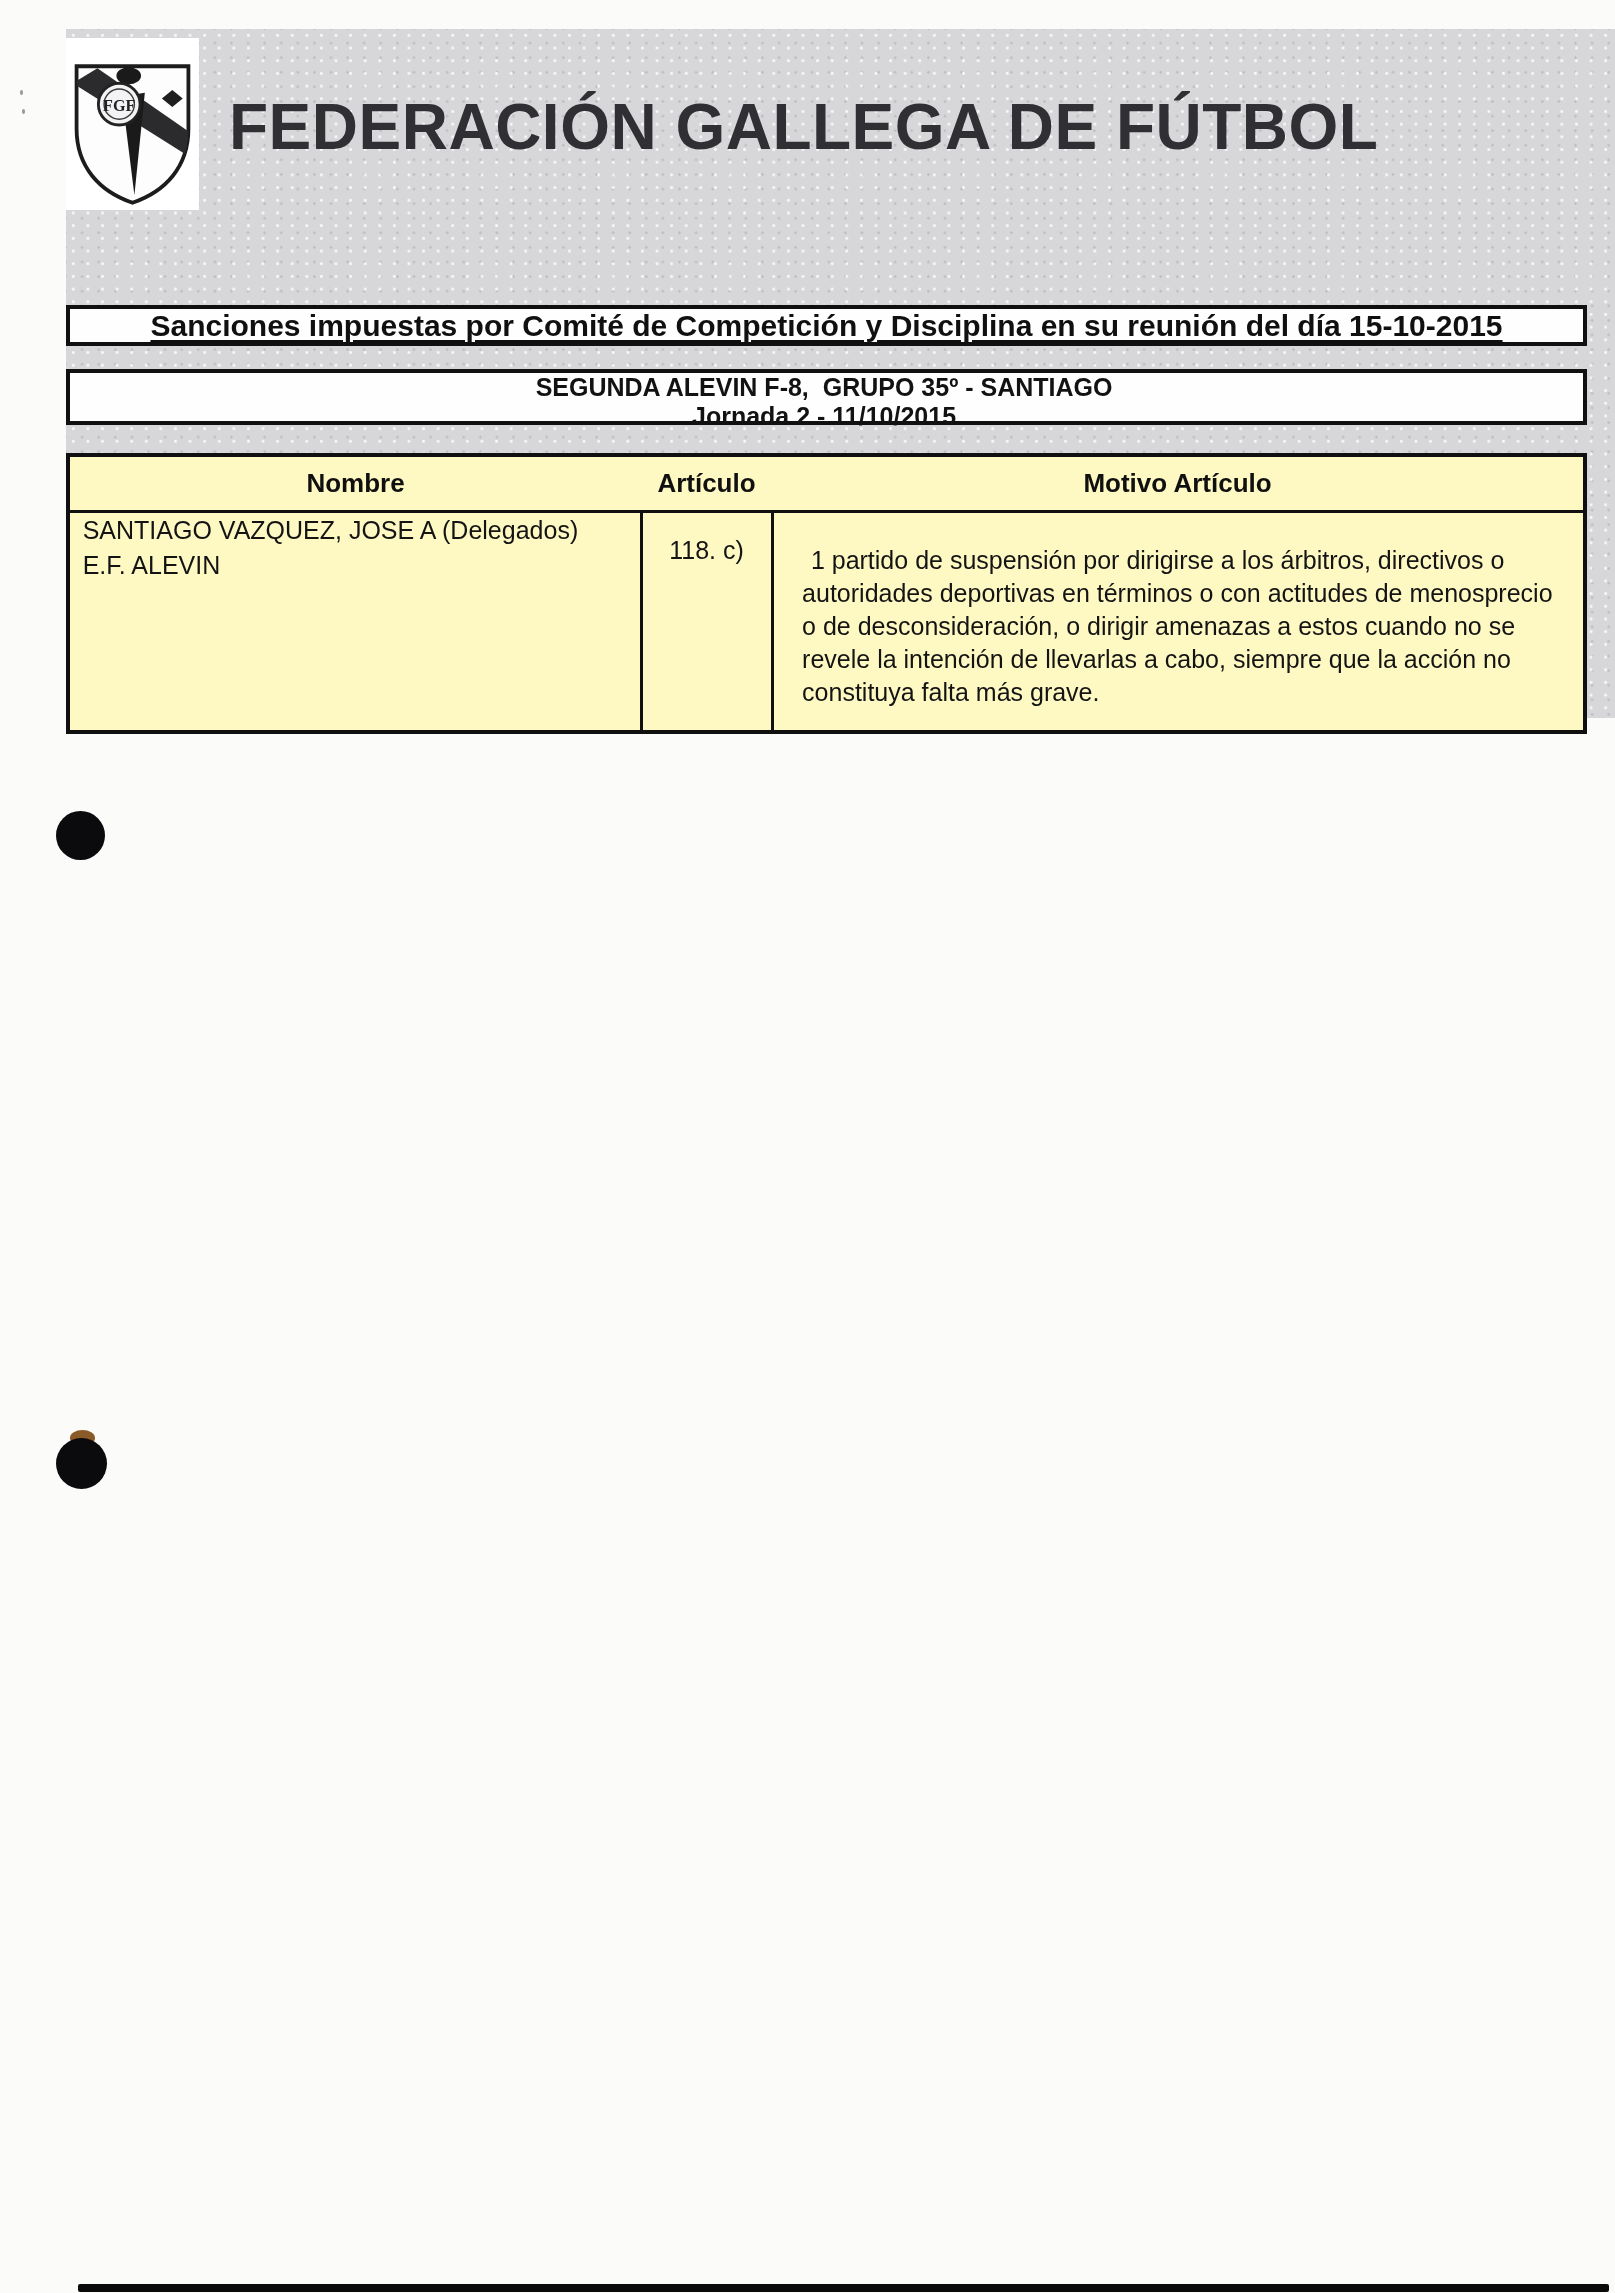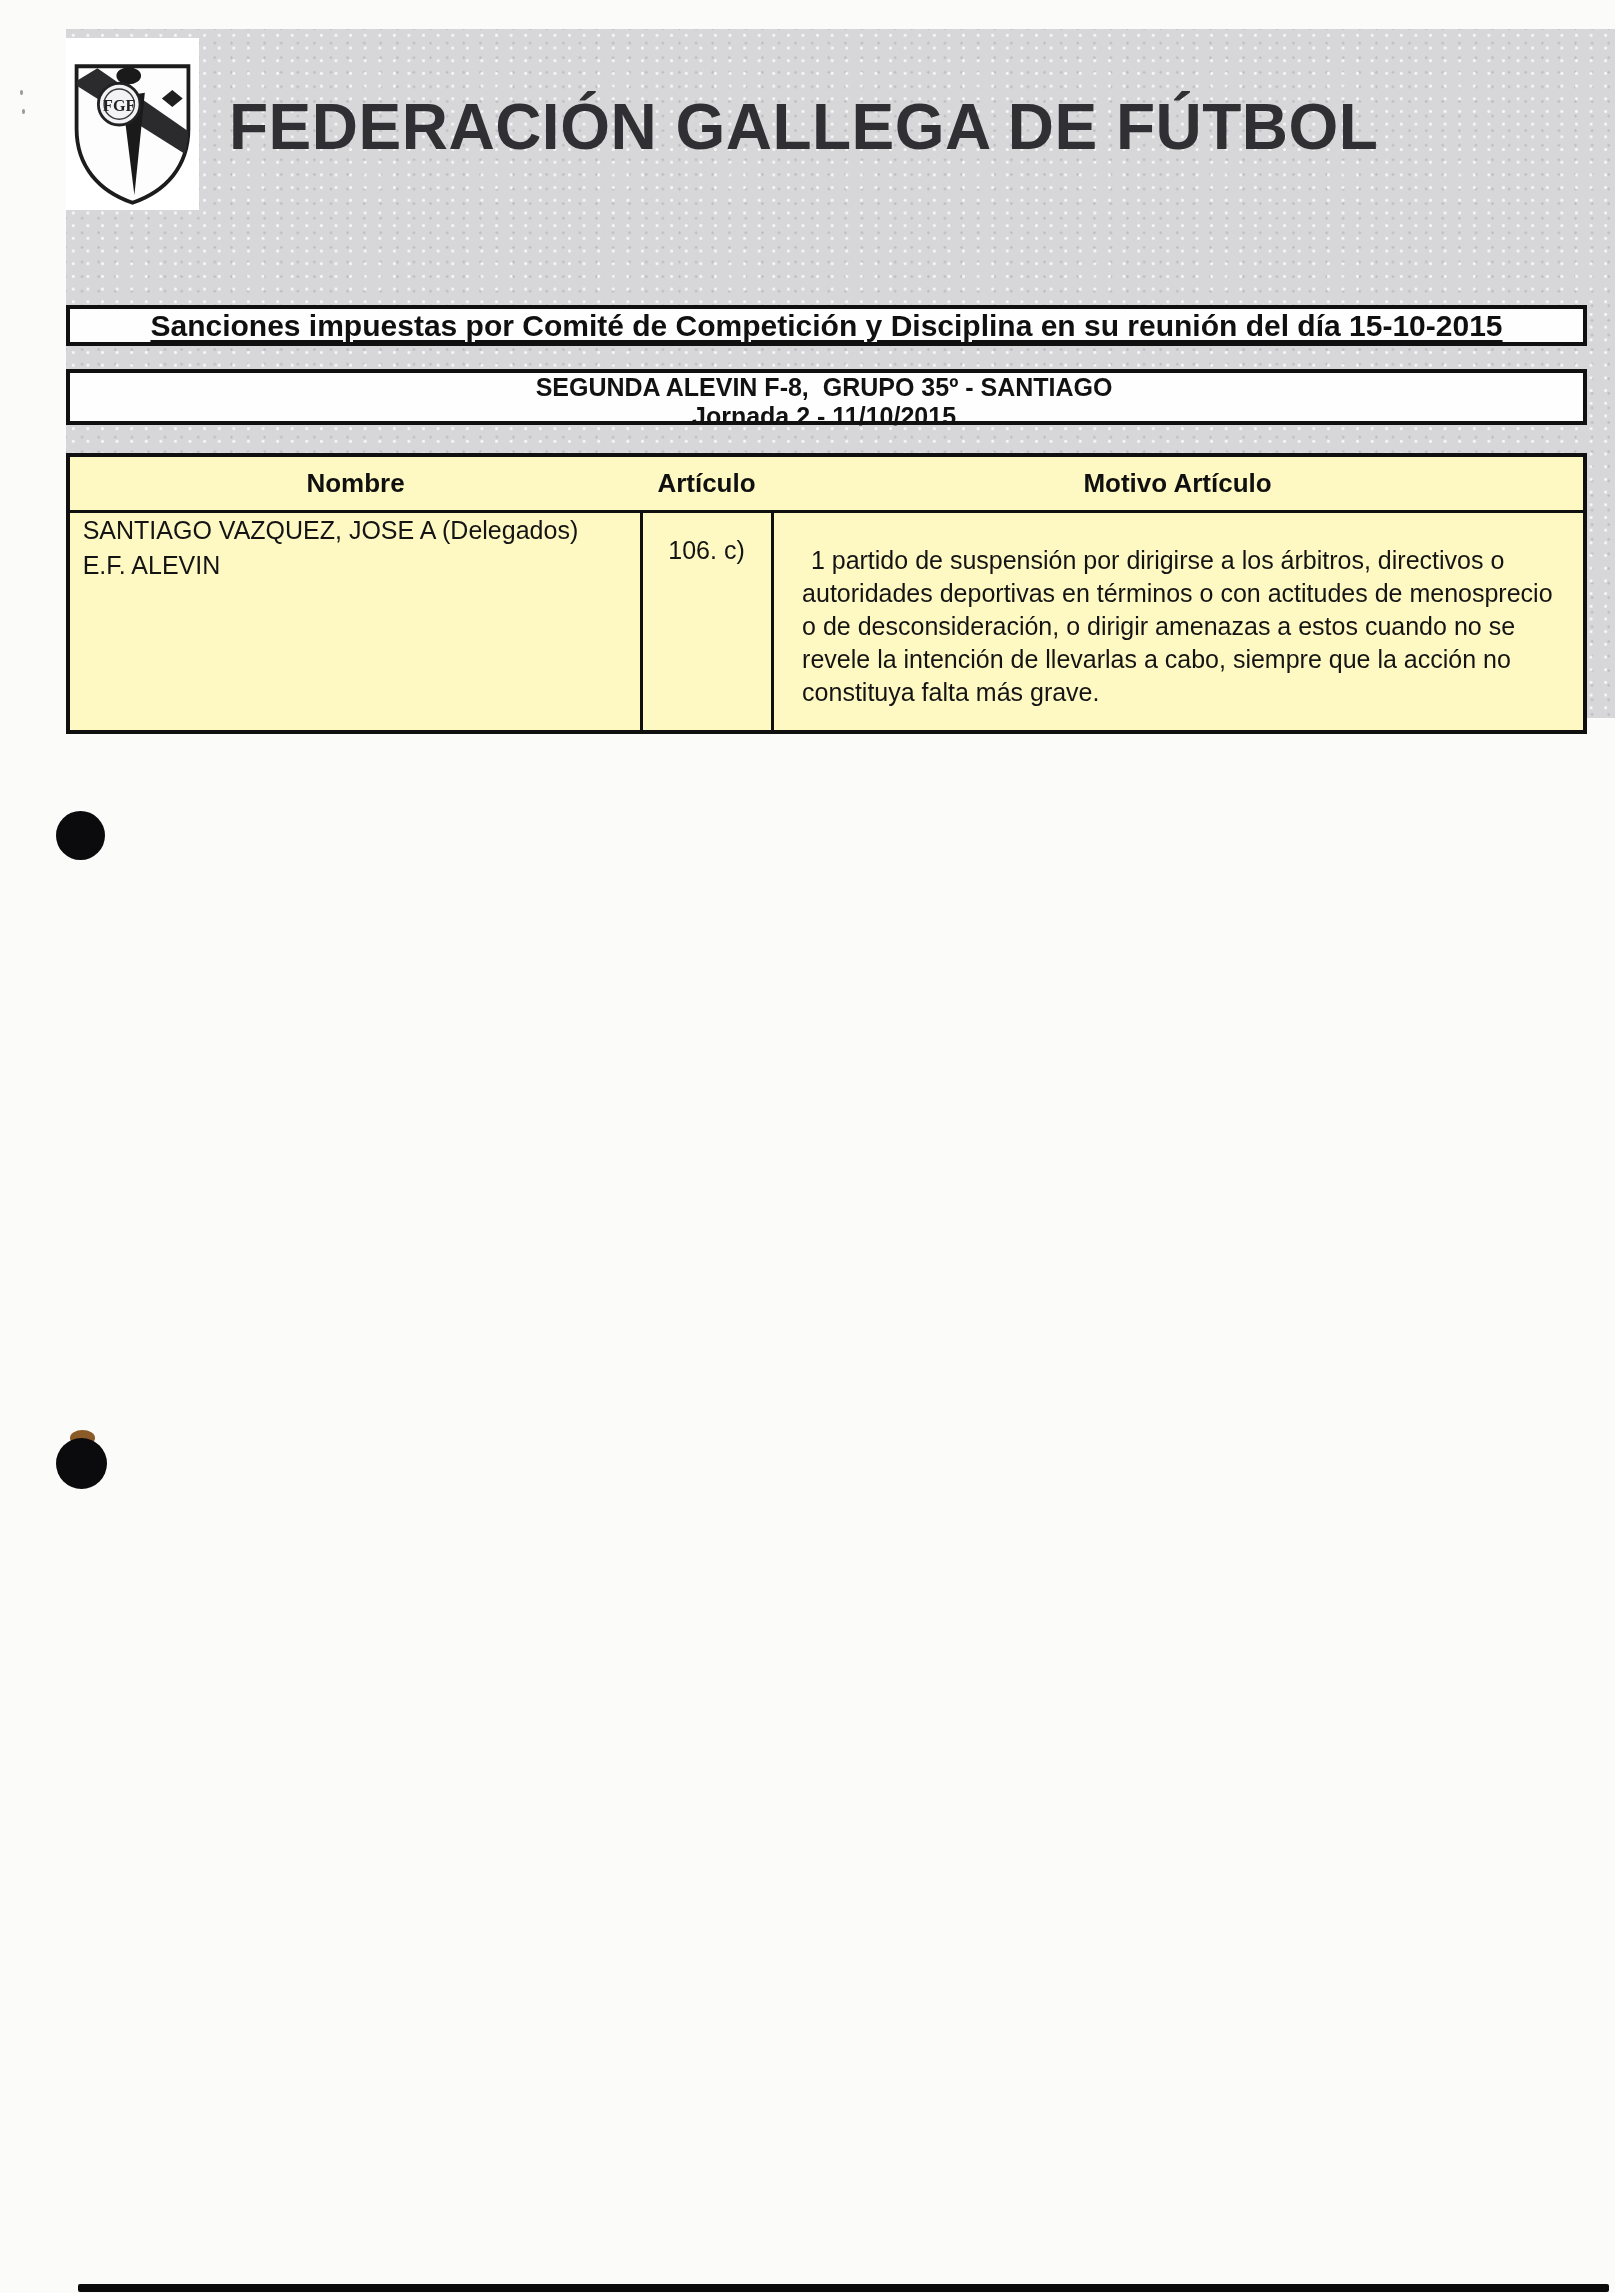--- a/index.html
+++ b/index.html
@@ -147,21 +147,21 @@
         <th>Motivo Artículo</th>
       </tr>
     </thead>
     <tbody>
       <tr>
         <td class="c-nombre">
           <div>SANTIAGO VAZQUEZ, JOSE A (Delegados)</div>
           <div>E.F. ALEVIN</div>
         </td>
         <td class="c-articulo">
-          <span>106. c)</span>
+          <span>118. c)</span>
         </td>
         <td class="c-motivo">
           <p>1 partido de suspensión por dirigirse a los árbitros, directivos o autoridades deportivas en términos o con actitudes de menosprecio o de desconsideración, o dirigir amenazas a estos cuando no se revele la intención de llevarlas a cabo, siempre que la acción no constituya falta más grave.</p>
         </td>
       </tr>
     </tbody>
   </table>
 
   <div class="hole hole-1"></div>
   <div class="hole-notch"></div>

